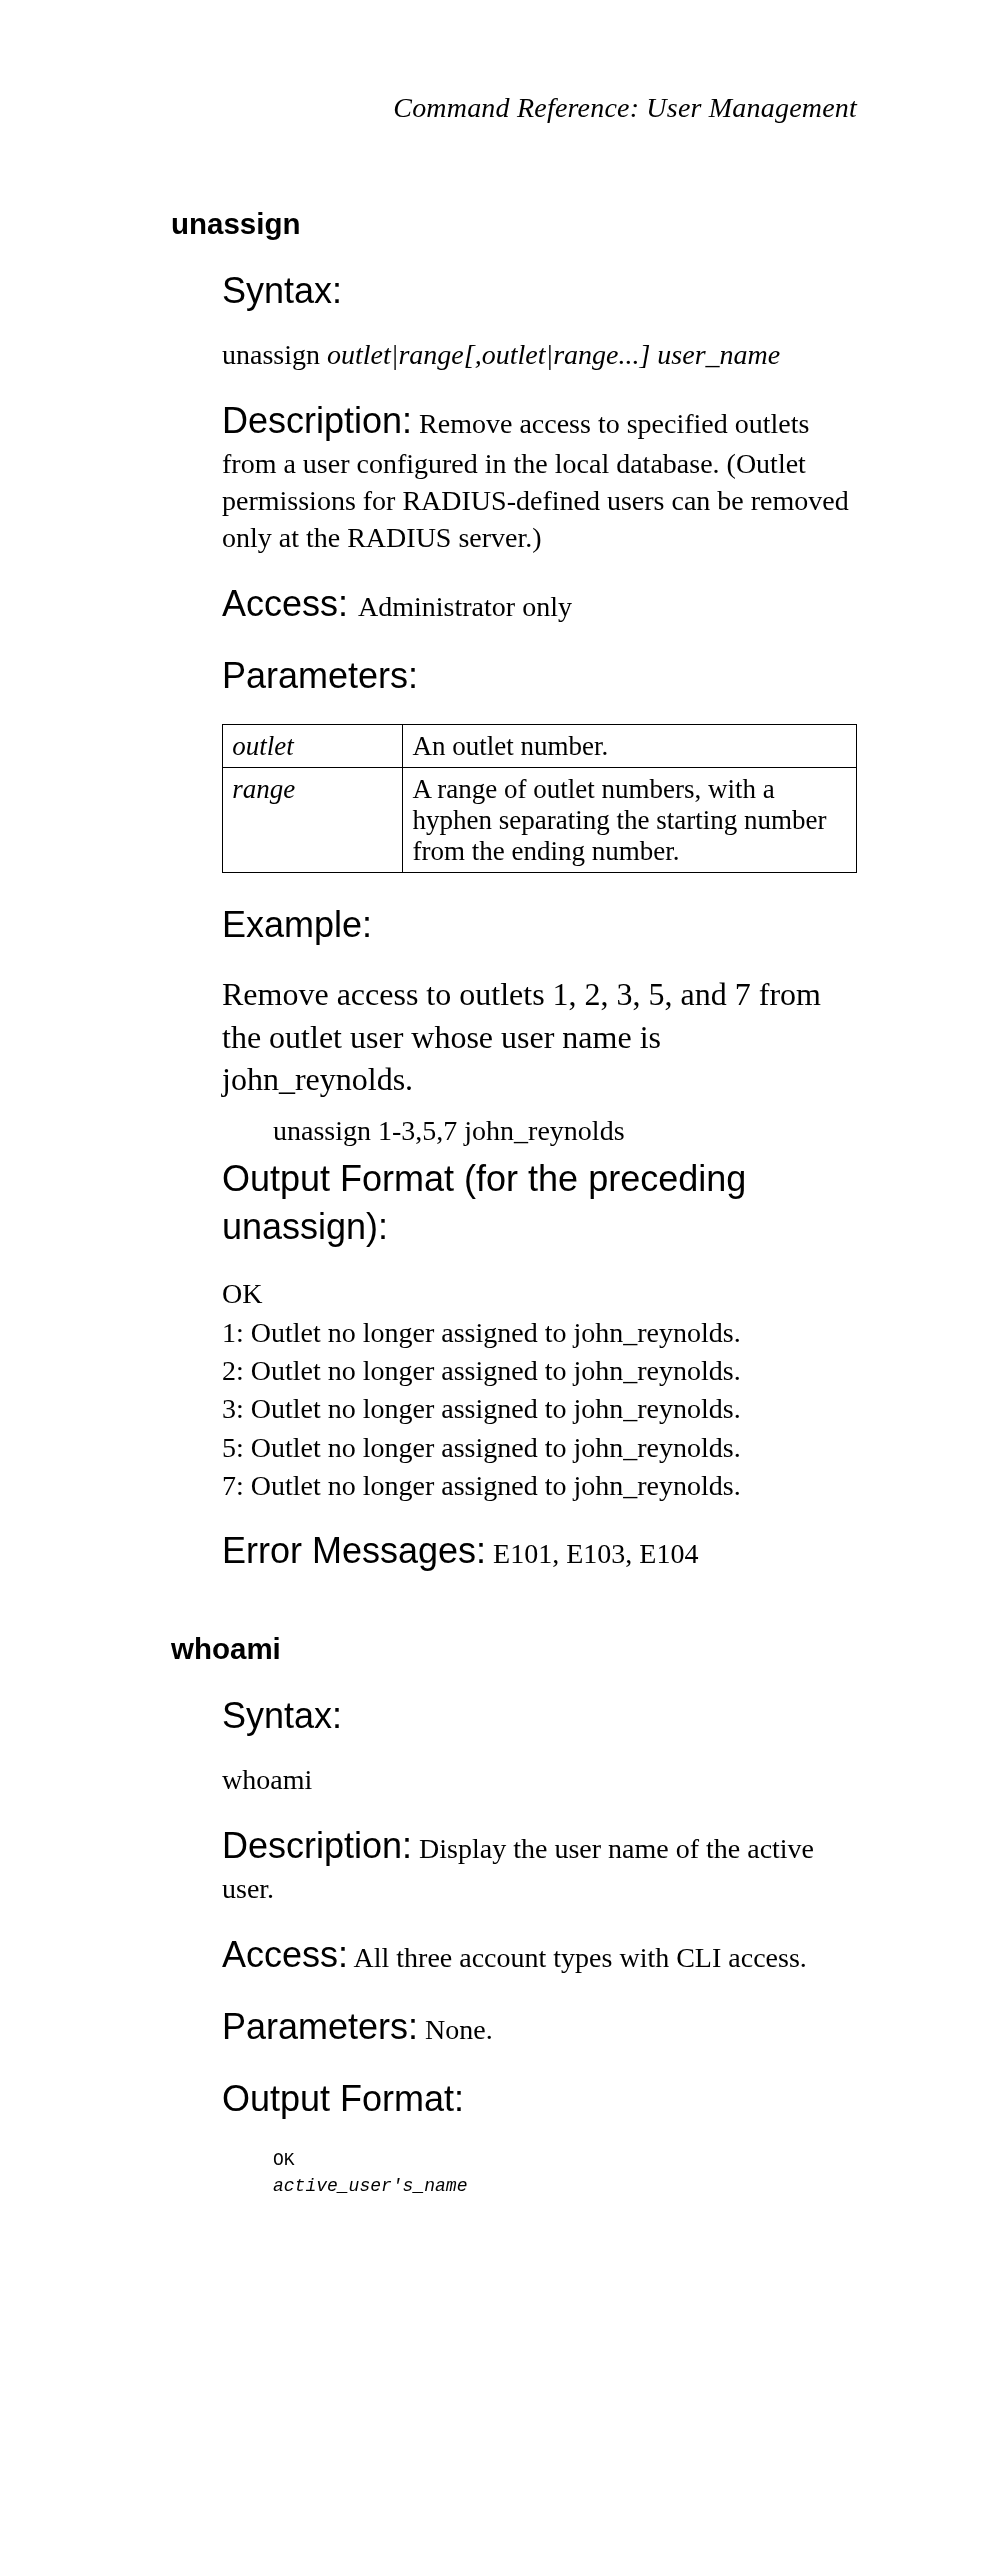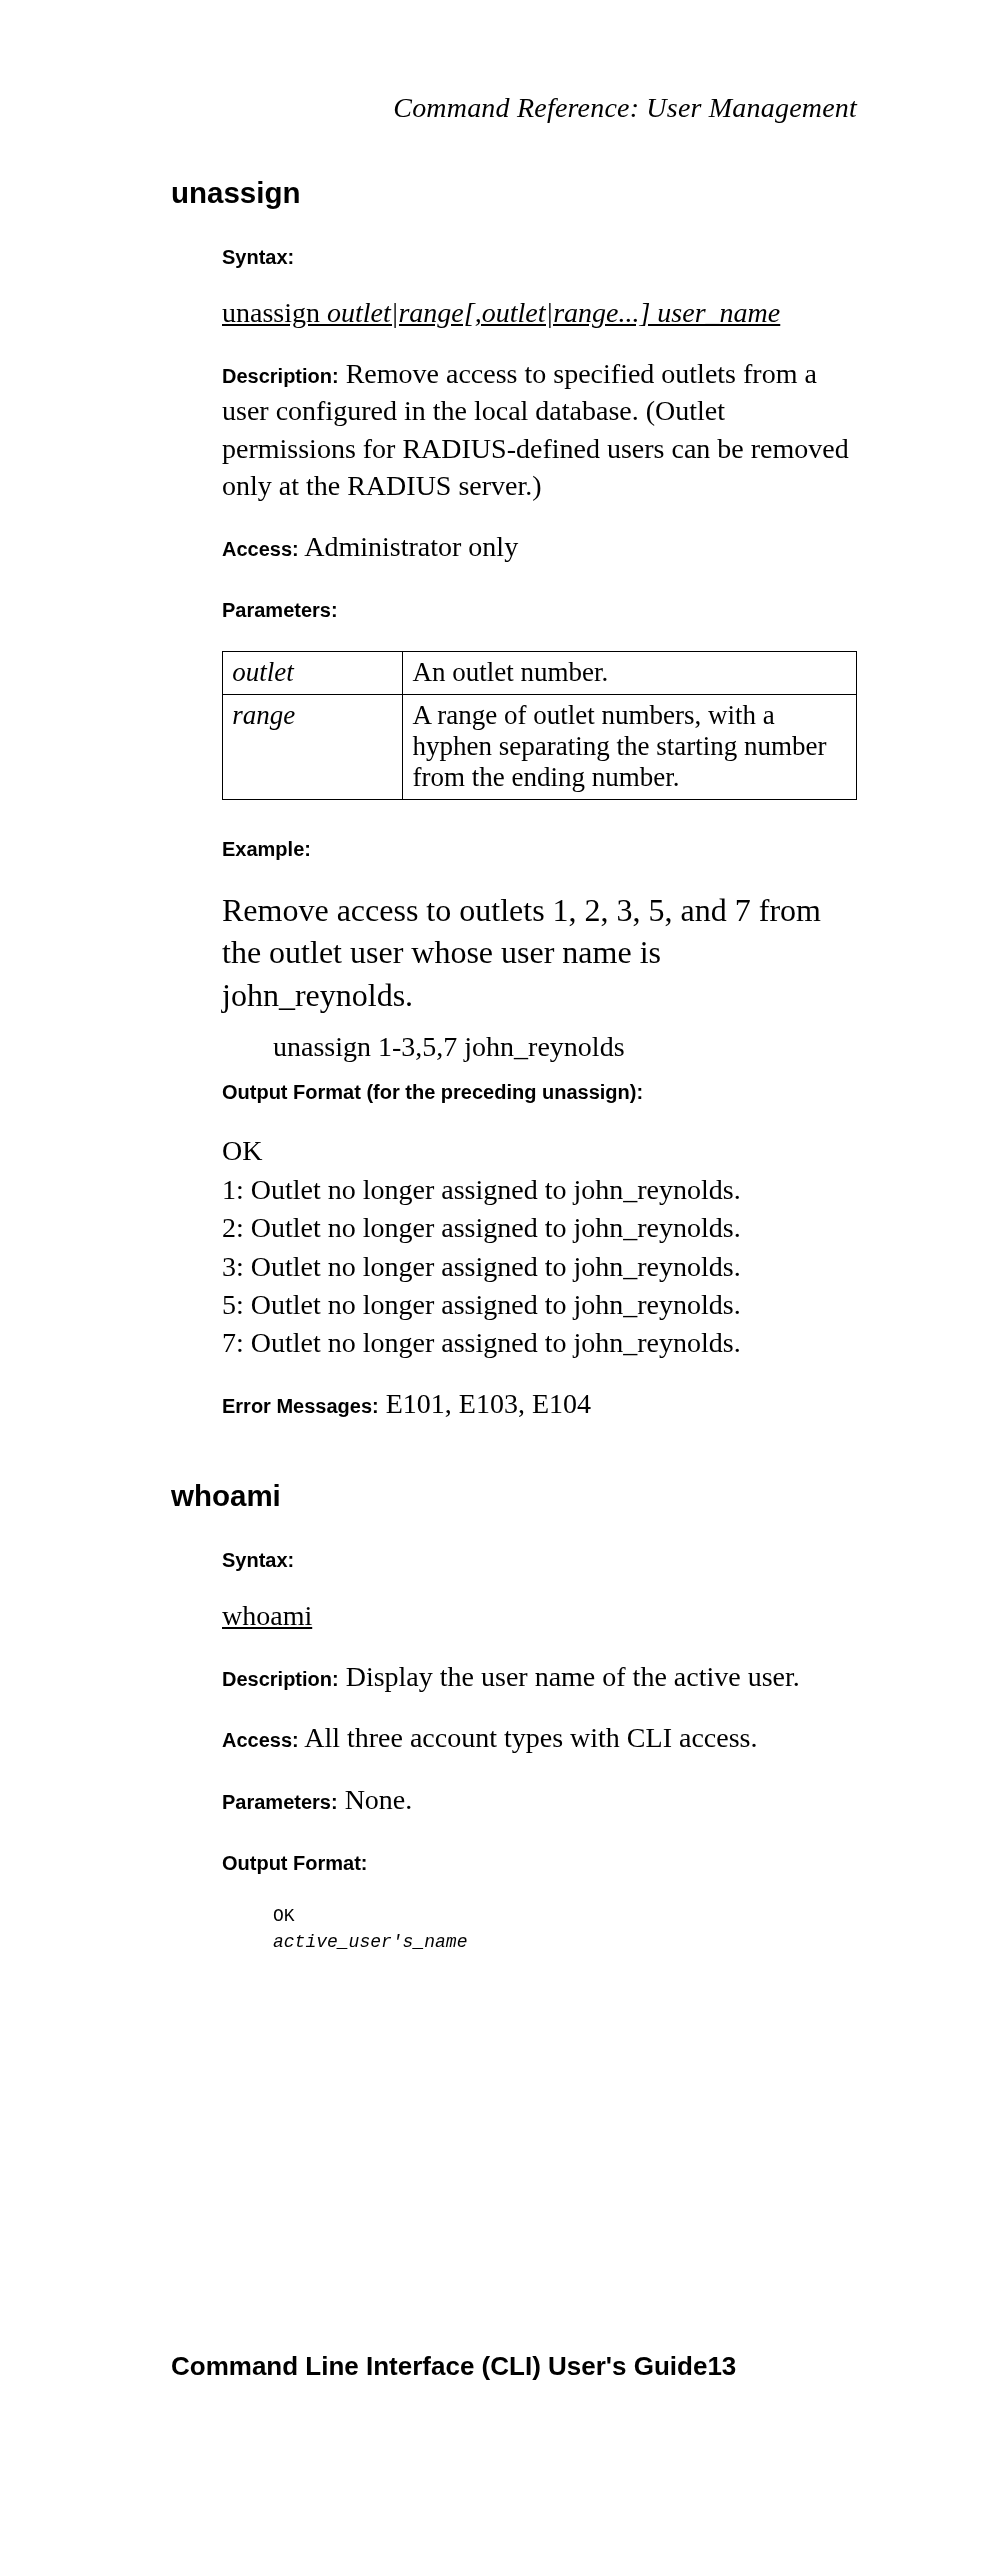--- a/index.html
+++ b/index.html
@@ -11,46 +11,45 @@
     width: 995px;
   }
   .page {
     padding: 92px 138px 92px 171px;
     box-sizing: border-box;
   }
   .running-head {
     font-style: italic;
     text-align: right;
     font-size: 28px;
-    margin-bottom: 52px;
+    margin-bottom: 83px;
     letter-spacing: 0.2px;
   }
   .cmd-heading {
     font-family: Arial, Helvetica, sans-serif;
     font-weight: bold;
     font-size: 29.5px;
     margin: 0 0 26px 0;
   }
   .indent {
     margin-left: 51px;
   }
   .field-label {
     font-family: Arial, Helvetica, sans-serif;
-    font-weight: bold;
-    font-size: 20px;
+    font-weight: normal;
+    font-size: 36px;
   }
   .para {
     font-size: 28px;
     line-height: 1.33;
     margin: 0 0 24px 0;
   }
   .syntax-line {
     font-size: 28px;
     margin: 20px 0 26px 0;
-    text-decoration: underline;
   }
   .syntax-line .kw { font-style: normal; }
   .syntax-line .arg { font-style: italic; }
   table.params {
     border-collapse: collapse;
     width: 100%;
     font-size: 27px;
     margin: 13px 0 28px 0;
   }
   table.params td {

